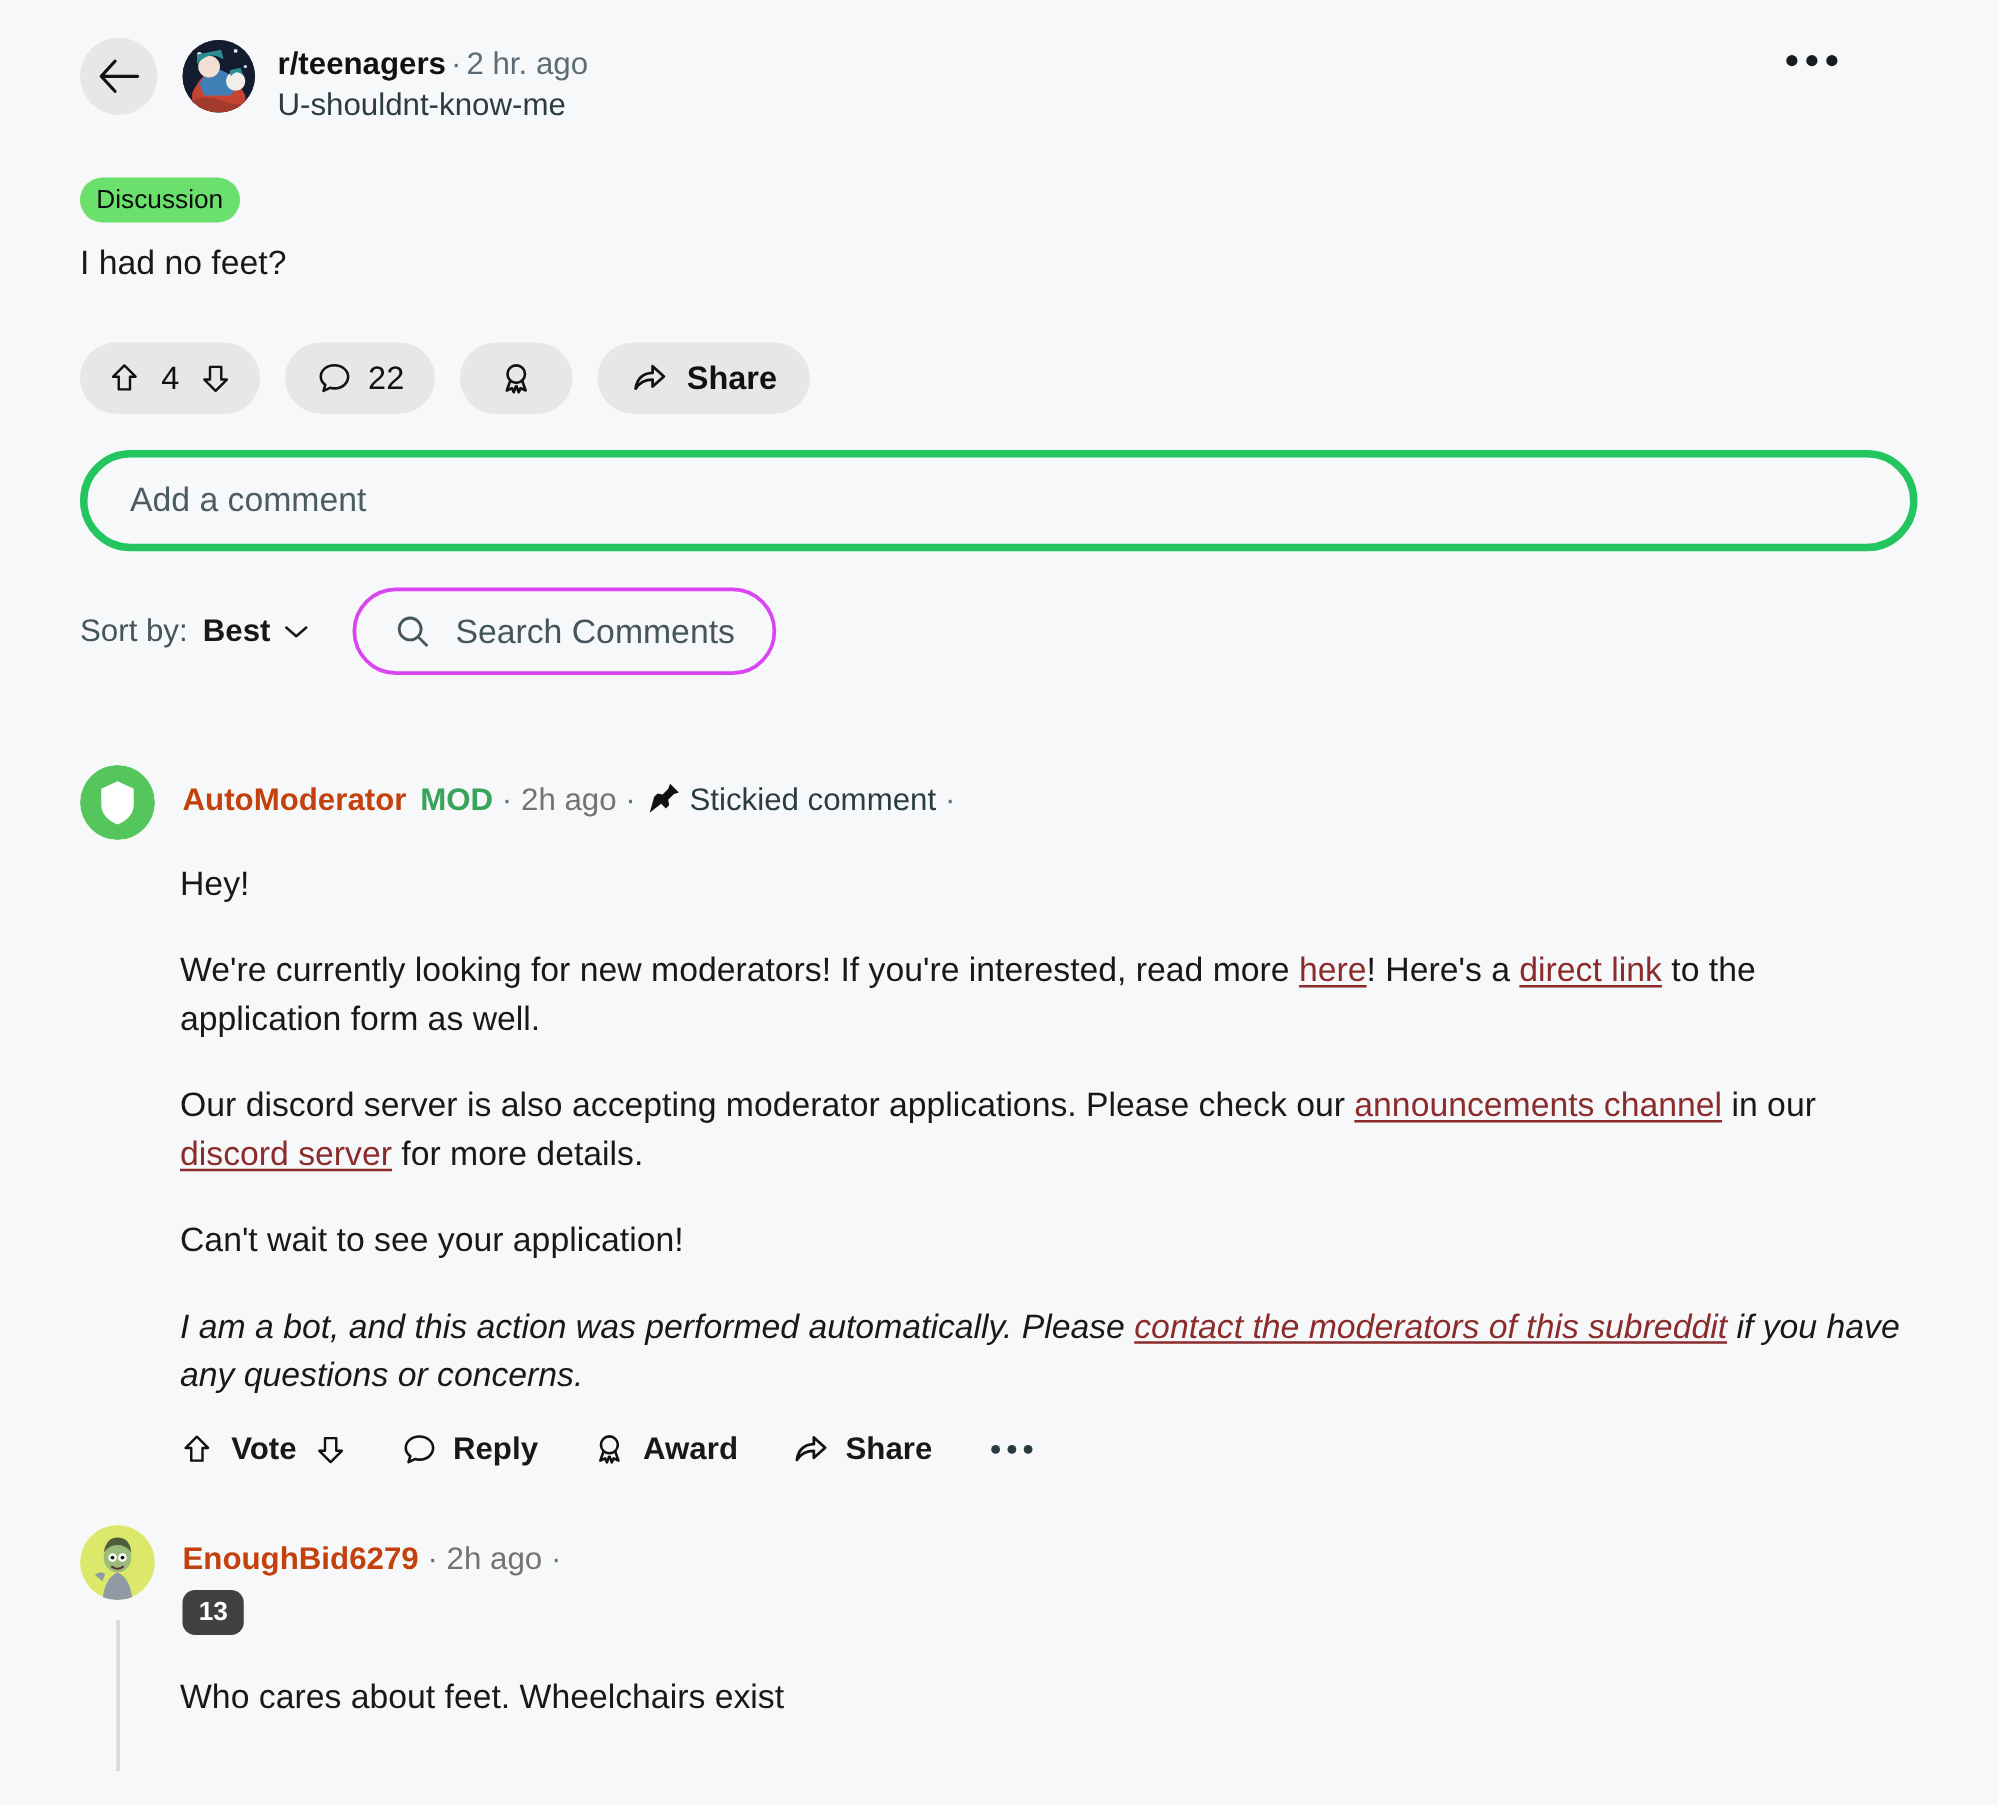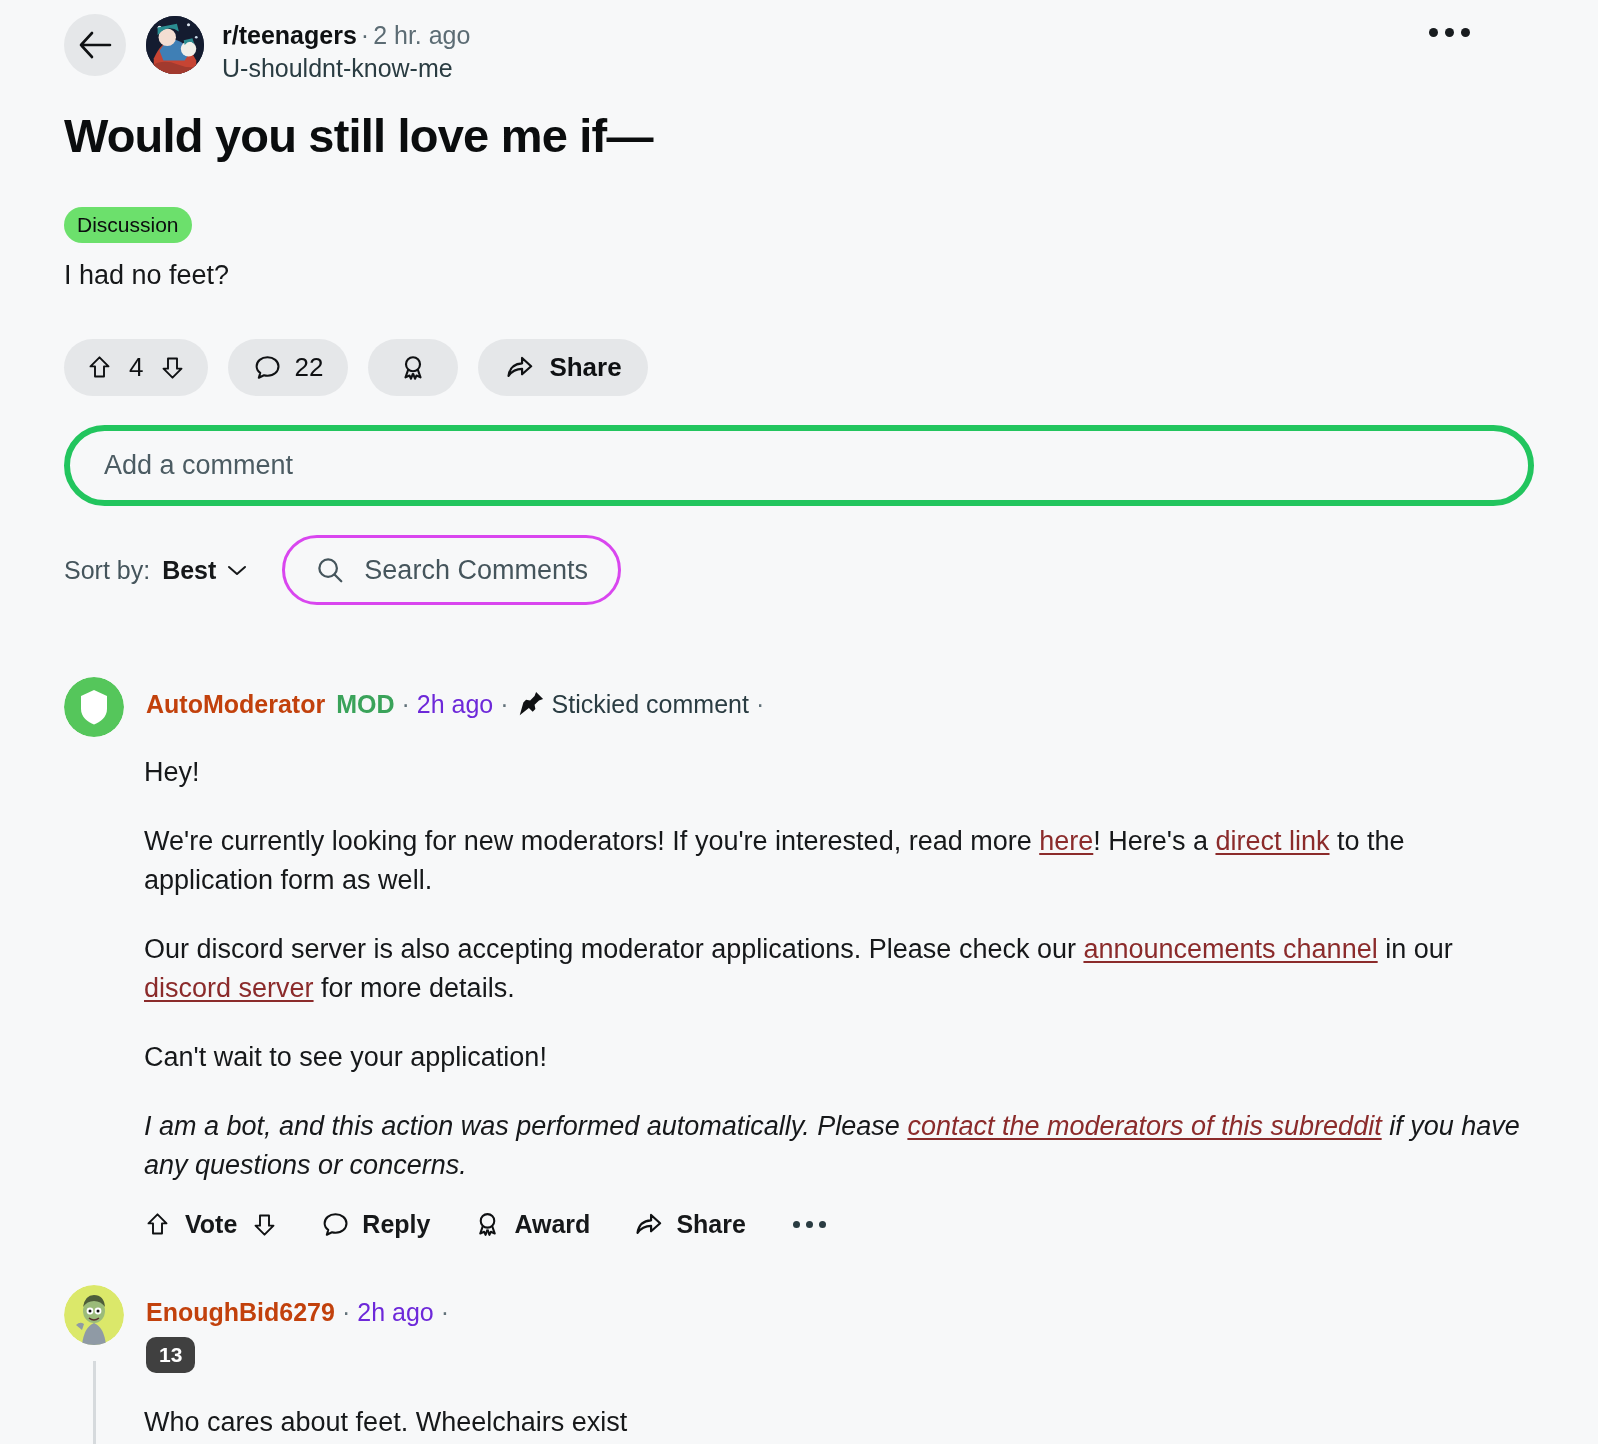--- a/index.html
+++ b/index.html
@@ -4,21 +4,21 @@
 <style>
   * { box-sizing: border-box; margin: 0; padding: 0; }
   html, body {
     width: 1598px;
     height: 1444px;
     background: #f7f8f9;
     font-family: "Liberation Sans", sans-serif;
     color: #0f1113;
     overflow: hidden;
   }
-  .page { position: relative; width: 1598px; height: 1188px; padding: 0 64px; }
+  .page { position: relative; width: 1598px; height: 1188px; padding: 16px 64px; }
 
   
   .post-header { display: flex; align-items: flex-start; padding-top: 14px; position: relative; }
   .back-btn {
     width: 62px; height: 62px; min-width: 62px; border-radius: 50%;
     background: #e5e7e9; display: flex; align-items: center; justify-content: center;
     cursor: pointer; border: none;
   }
   .back-btn svg { display: block; }
 
@@ -94,21 +94,21 @@
   .comments { margin-top: 72px; }
   .comment { position: relative; }
   .c-head { display: flex; align-items: flex-start; }
   .c-avatar { width: 60px; height: 60px; min-width: 60px; border-radius: 50%; overflow: hidden; }
   .c-avatar svg { display: block; width: 100%; height: 100%; }
   .c-headtext { margin-left: 22px; padding-top: 12px; }
   .c-line { font-size: 25px; line-height: 30px; white-space: nowrap; }
   .c-author { font-weight: bold; color: #c2410c; }
   .c-mod { color: #3aa35a; font-weight: bold; margin-left: 11px; }
   .c-sep { color: #62727a; margin: 0 7px; }
-  .c-age { color: #6d28d9; }
+  .c-age { color: #737373; }
   .c-sticky { color: #2a3c42; }
   .pin-icon { display: inline-block; vertical-align: -4px; margin: 0 6px 0 2px; }
   .c-badge {
     display: inline-block; margin-top: 10px; background: #404040; color: #ffffff;
     font-size: 21px; line-height: 21px; font-weight: bold; padding: 7px 13px 8px; border-radius: 10px;
   }
 
   .c-body { margin-left: 80px; margin-top: 16px; }
   .c-body p { font-size: 27px; line-height: 39px; color: #16181a; margin-bottom: 30px; }
   .c-body p:last-child { margin-bottom: 0; }
@@ -163,21 +163,20 @@
       <div class="meta-line2">U-shouldnt-know-me</div>
     </div>
 
     <div class="overflow-top">
       <i></i>
         <i></i>
         <i></i>
     </div>
   </div>
 
-  <h1 class="post-title">Would you still love me if—</h1>
 
   <div class="flair-row">
     <span class="flair">Discussion</span>
   </div>
   <div class="post-body">I had no feet?</div>
 
   <div class="post-actions">
     <div class="pill vote">
       <svg width="27" height="27" viewBox="0 0 24 24">
         <path d="M12 3 L20 11 L16 11 L16 20 L8 20 L8 11 L4 11 Z" fill="none" stroke="#0f1113" stroke-width="1.7" stroke-linejoin="round"></path>

